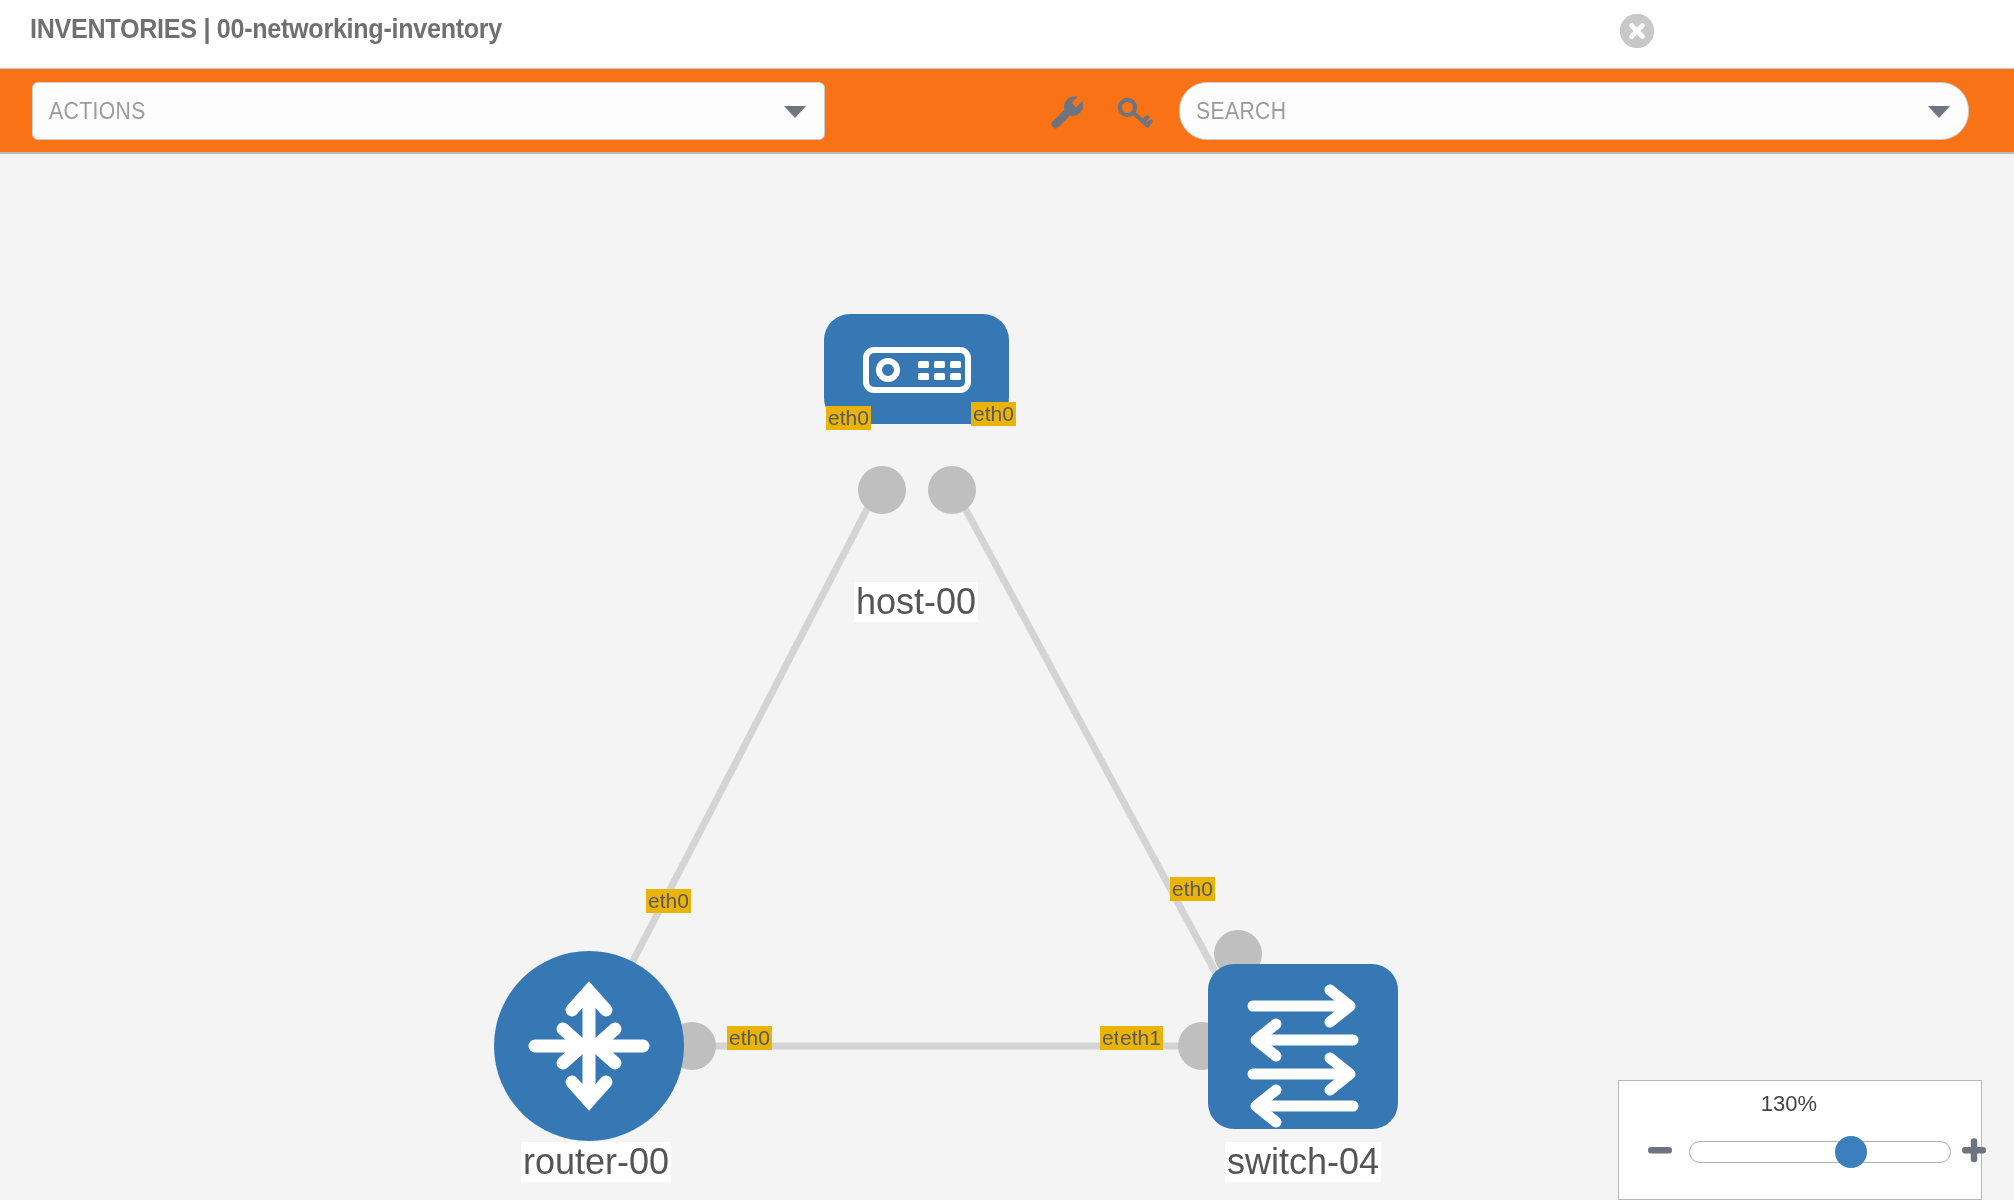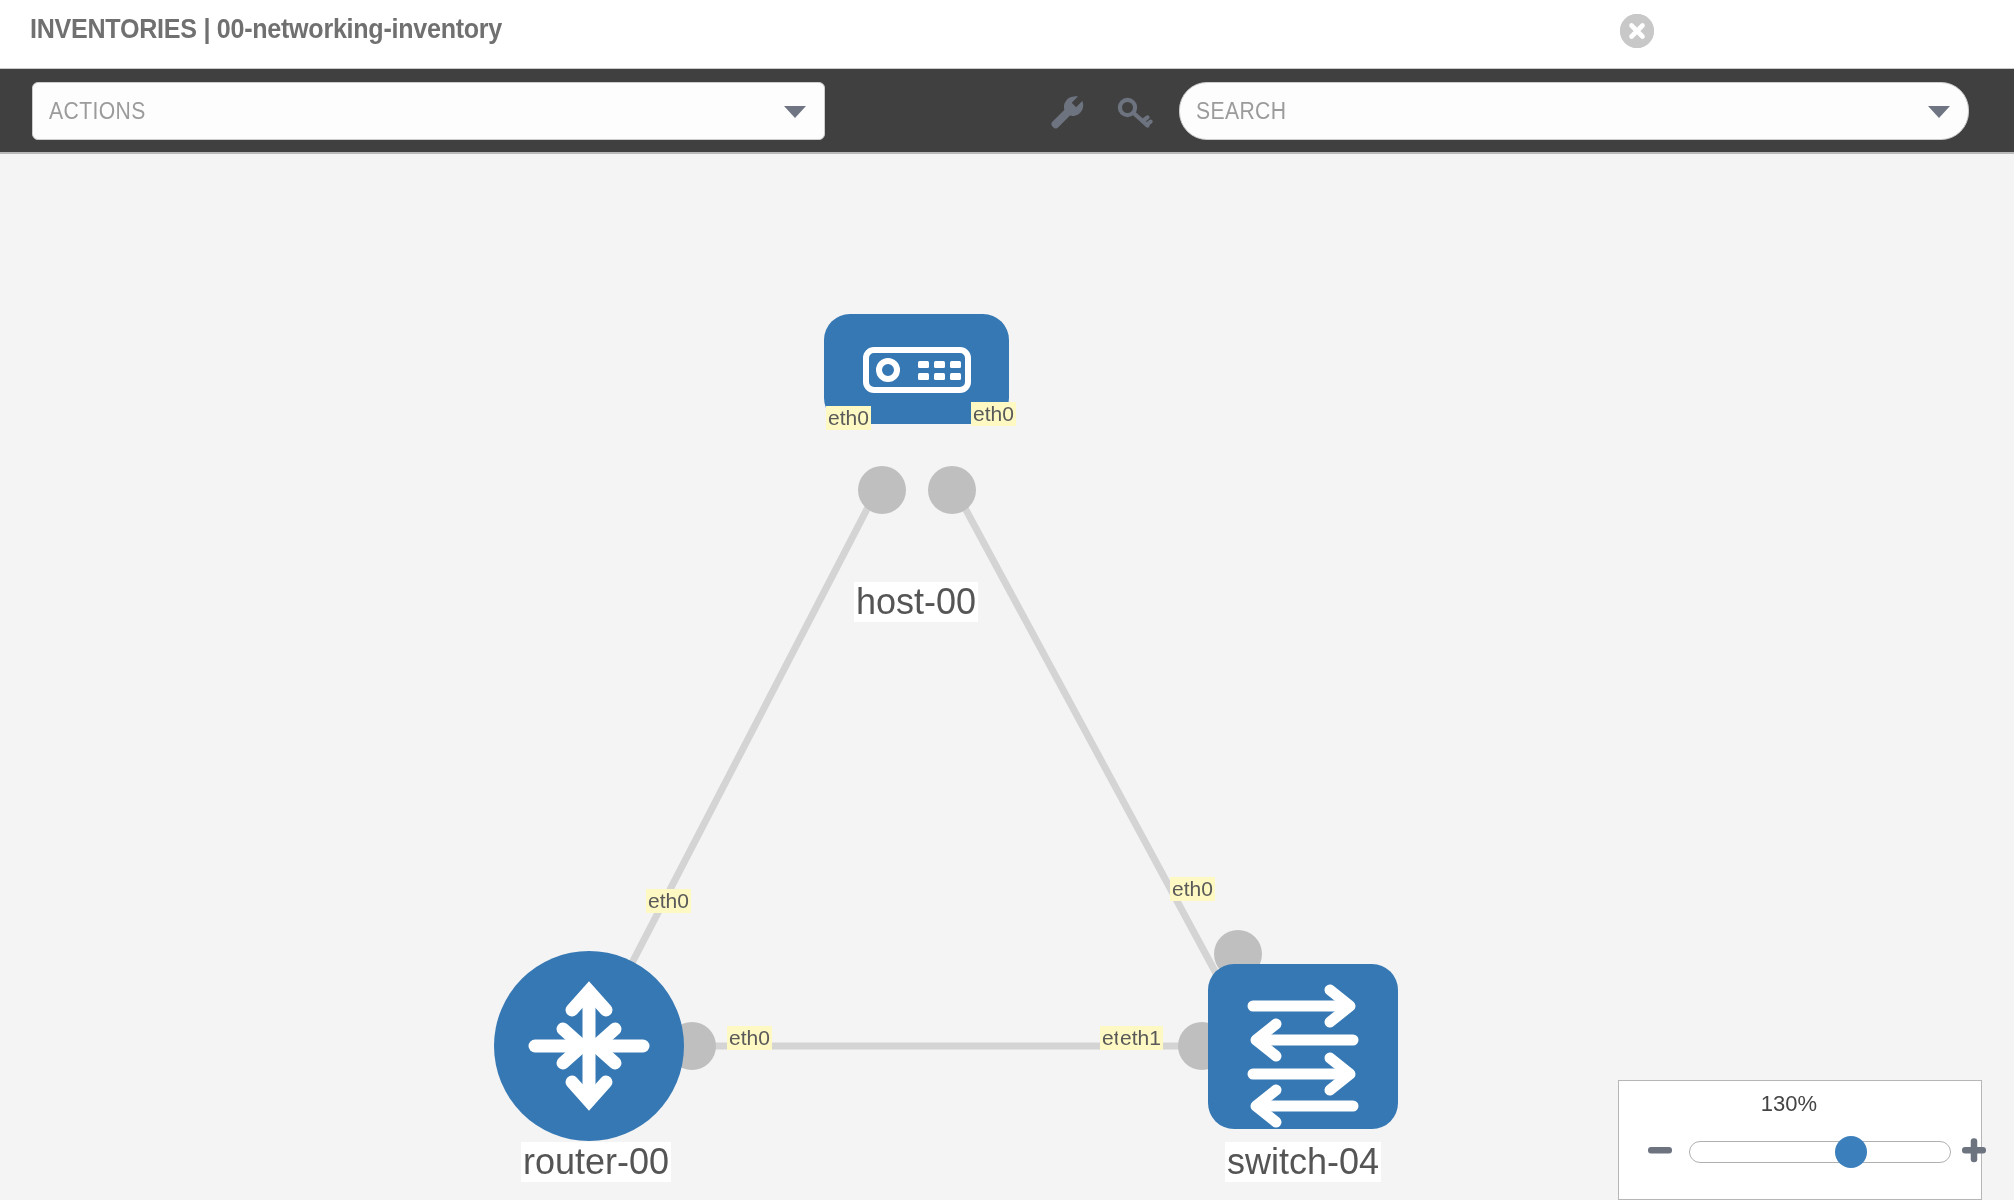--- a/index.html
+++ b/index.html
@@ -51,21 +51,21 @@
     cursor: pointer;
   }
   .close-btn svg { display: block; }
 
   
   .toolbar {
     position: absolute;
     left: 0; top: 68px;
     width: 2014px;
     height: 86px;
-    background: #404040;
+    background: #f97316;
     border-top: 1px solid #c9c9c9;
     border-bottom: 2px solid #b9b9b9;
     box-sizing: border-box;
   }
   .select-box {
     position: absolute;
     background: #fdfdfd;
     border: 1px solid #cccccc;
     border-radius: 6px;
     box-sizing: border-box;
@@ -140,21 +140,21 @@
     background: #ffffff;
     color: #555555;
     font-size: 36px;
     white-space: nowrap;
     padding: 0 2px;
     transform: translate(-50%, 0);
     line-height: 1.1;
   }
   .port-label {
     position: absolute;
-    background: #fef9c3;
+    background: #eab308;
     color: #595959;
     font-size: 21px;
     white-space: nowrap;
     padding: 0 2px;
     line-height: 1.15;
   }
 
   
   .zoom-panel {
     position: absolute;

